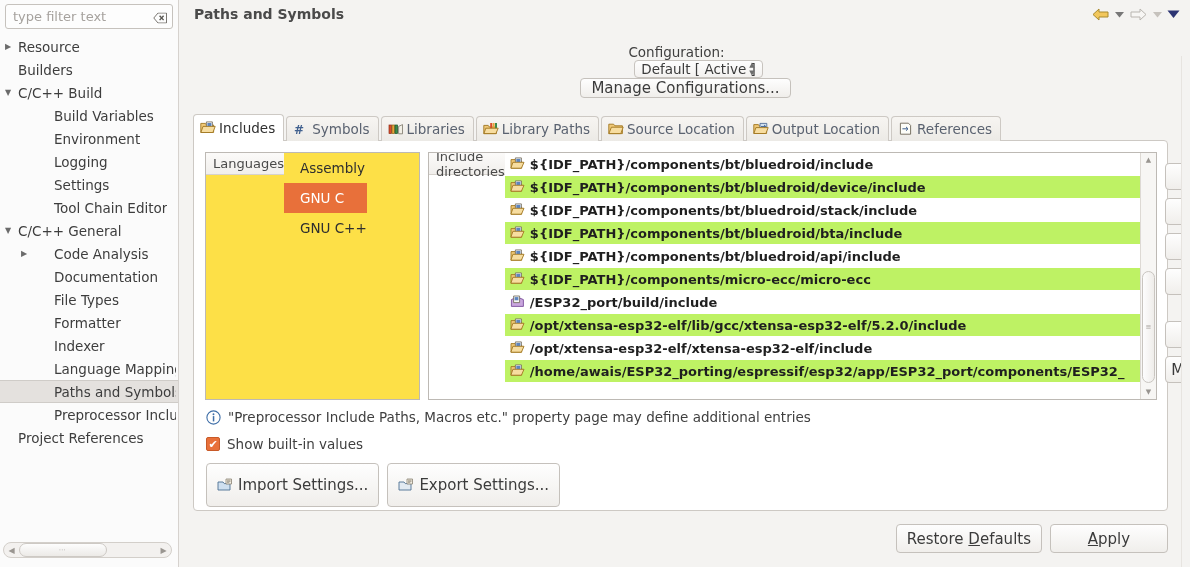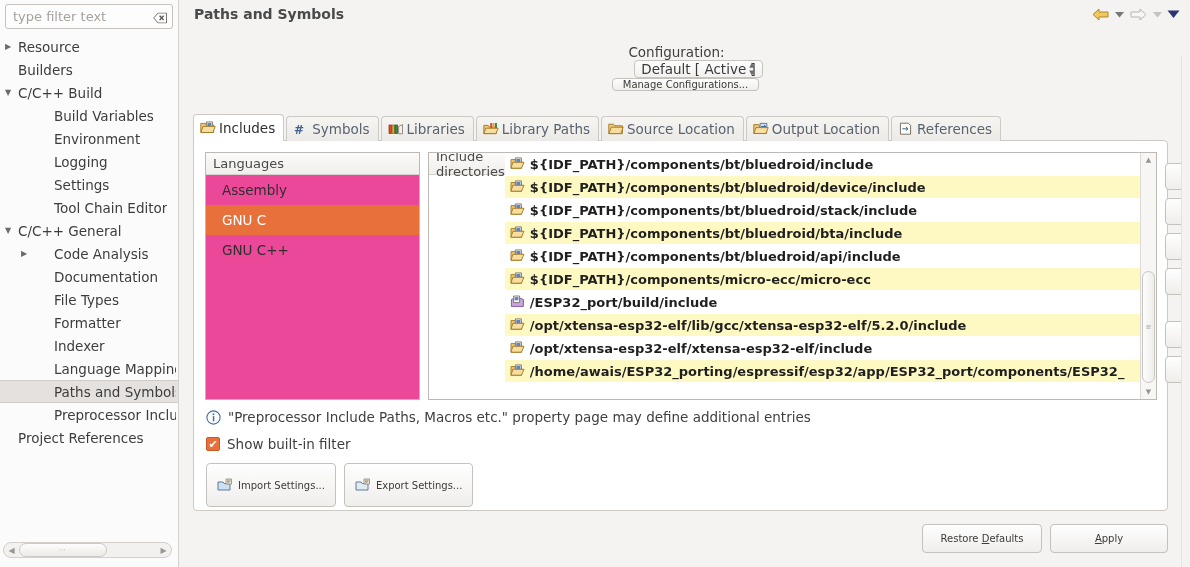--- a/index.html
+++ b/index.html
@@ -107,21 +107,21 @@
     position: relative;
     margin-left: 36px;
   }
   .combo .spin {
     position: absolute; right: 7px; top: 50%; transform: translateY(-50%);
     display: flex; flex-direction: column; gap: 3px; color: #6d6d6d; font-size: 7px; line-height: 5px;
   }
   .btn {
     background: linear-gradient(#fefefe, #f0eeeb);
     border: 1px solid #c5c1bc; border-radius: 4px;
-    font-family: inherit; font-size: 10px; color: #3b3b3b;
+    font-family: inherit; font-size: 15px; color: #3b3b3b;
     cursor: pointer; padding: 0 10px; height: 28px;
     white-space: nowrap;
   }
   .btn:disabled, .btn.disabled { color: #adaaa6; cursor: default; }
   .manage-btn { margin-left: 10px; height: 28px; }
 
   
   .tabfolder {
     position: absolute; left: 13px; top: 86px; right: 22px; bottom: 56px;
   }
@@ -149,22 +149,22 @@
     position: absolute; left: 0; right: 0; top: 26px; bottom: 0;
     background: #ffffff;
     border: 1px solid #cdc9c4;
     border-radius: 0 4px 4px 4px;
   }
 
   
   .lists { position: absolute; left: 11px; top: 11px; right: 10px; height: 248px; display: flex; }
   .lang-panel {
     width: 215px; flex: 0 0 215px;
-    border: 1px solid #bdb9b4; background: #ec4899;
-    display: flex; flex-direction: column;
+    border: 1px solid #bdb9b4; background: #fde047;
+    display: flex; 
   }
   .list-header {
     height: 22px; flex: 0 0 22px;
     background: linear-gradient(#fbfaf9, #f1efec);
     border-bottom: 1px solid #d6d2cd;
     display: flex; align-items: center; padding-left: 7px;
     font-size: 13px; color: #4a4a4a;
   }
   .lang-row {
     height: 30px; display: flex; align-items: center; padding-left: 16px;
@@ -178,21 +178,21 @@
     display: flex; flex-direction: row; position: relative;
     overflow: hidden;
   }
   .inc-rows { flex: 1; overflow: hidden; }
   .inc-row {
     height: 23px; display: flex; align-items: center; gap: 5px;
     padding-left: 5px; font-size: 13px; font-weight: bold; color: #1f1f1f;
     white-space: nowrap; overflow: hidden; cursor: default;
     border-bottom: 1px solid #ffffff;
   }
-  .inc-row.alt { background: #fef9c3; }
+  .inc-row.alt { background: #bef264; }
   .inc-vscroll {
     position: absolute; right: 0; top: 0; bottom: 0; width: 16px;
     background: #f7f6f4; border-left: 1px solid #ddd9d4;
   }
   .vs-arrow {
     height: 14px; display: flex; align-items: center; justify-content: center;
     font-size: 7px; color: #98948f; cursor: pointer;
   }
   .vs-thumb {
     position: absolute; left: 1px; right: 1px;
@@ -639,21 +639,21 @@
               <circle cx="7.5" cy="7.5" r="6.6" fill="none" stroke="#3f6fa8" stroke-width="1.1"></circle>
               <circle cx="7.5" cy="4.2" r="0.95" fill="#3f6fa8"></circle>
               <rect x="6.8" y="6.1" width="1.5" height="5.3" fill="#3f6fa8"></rect>
             </svg>
           </span>
           <span>"Preprocessor Include Paths, Macros etc." property page may define additional entries</span>
         </div>
 
         <div class="check-row">
           <span class="checkbox">✔</span>
-          <span>Show built-in filter</span>
+          <span>Show built-in values</span>
         </div>
 
         <div class="impexp">
           <button class="btn">
             <span class="icon">
               <svg width="16" height="15" viewBox="0 0 16 15">
                 <path d="M1 4 L6 4 L7.3 5.6 L13 5.6 L13 12 L1 12 Z" fill="#cfe0f0" stroke="#4d6f92" stroke-width="0.9"></path>
                 <path d="M9 1 L14.5 1 L14.5 6 L9 6 Z" fill="#f4f0e3" stroke="#8a8375" stroke-width="0.8"></path>
                 <path d="M10 2.2 L13.5 2.2 M10 3.4 L13.5 3.4 M10 4.6 L12.3 4.6" stroke="#8a8375" stroke-width="0.7"></path>
               </svg>

